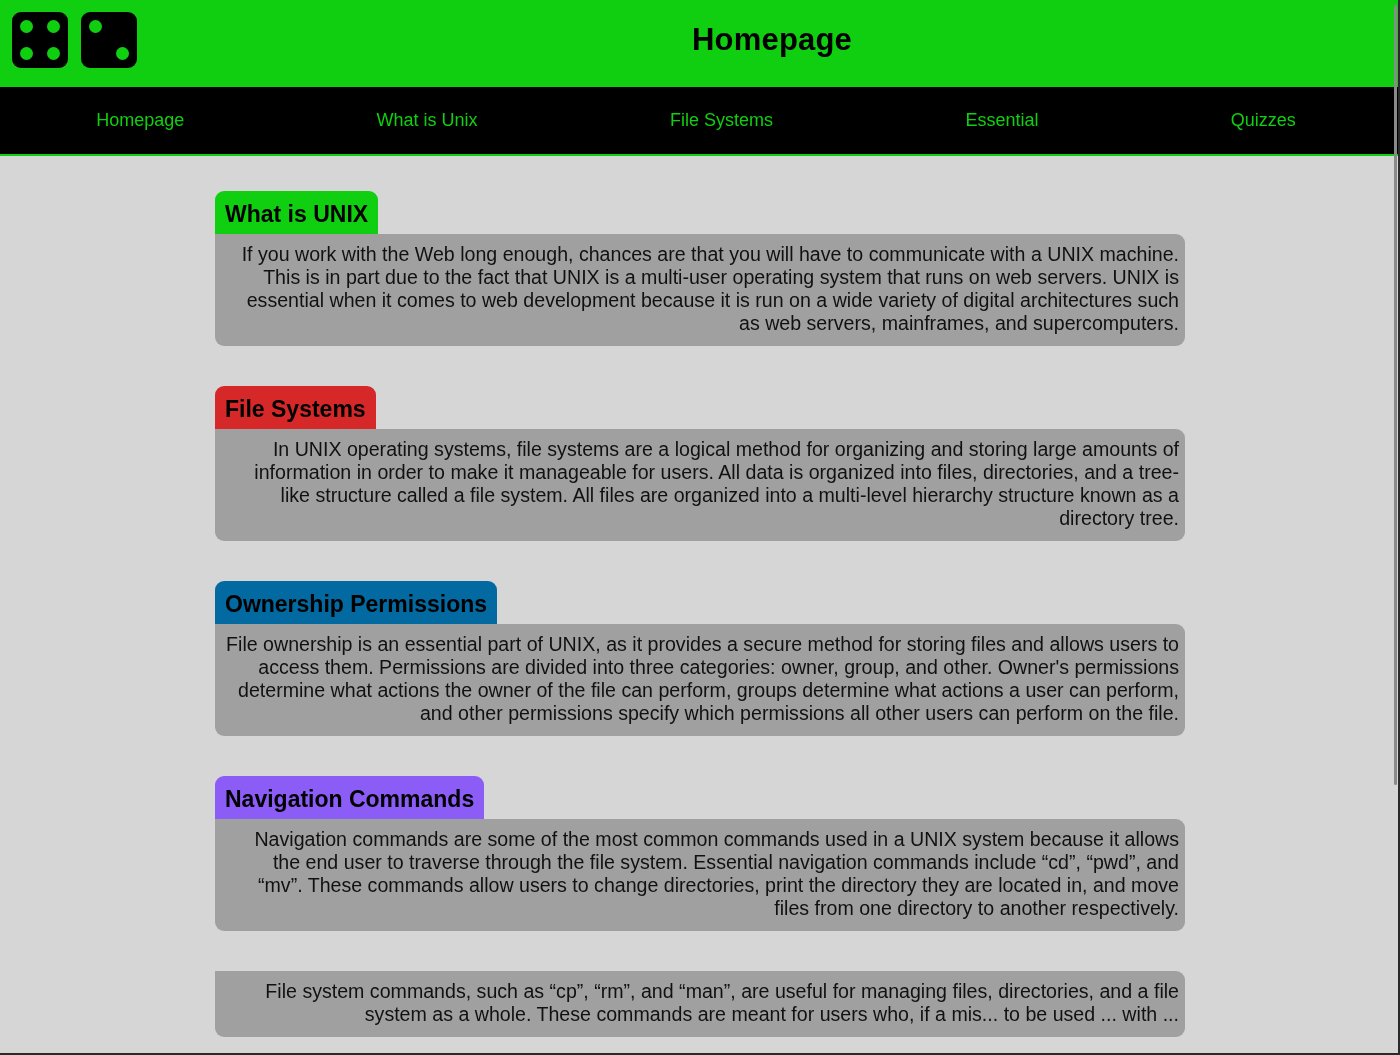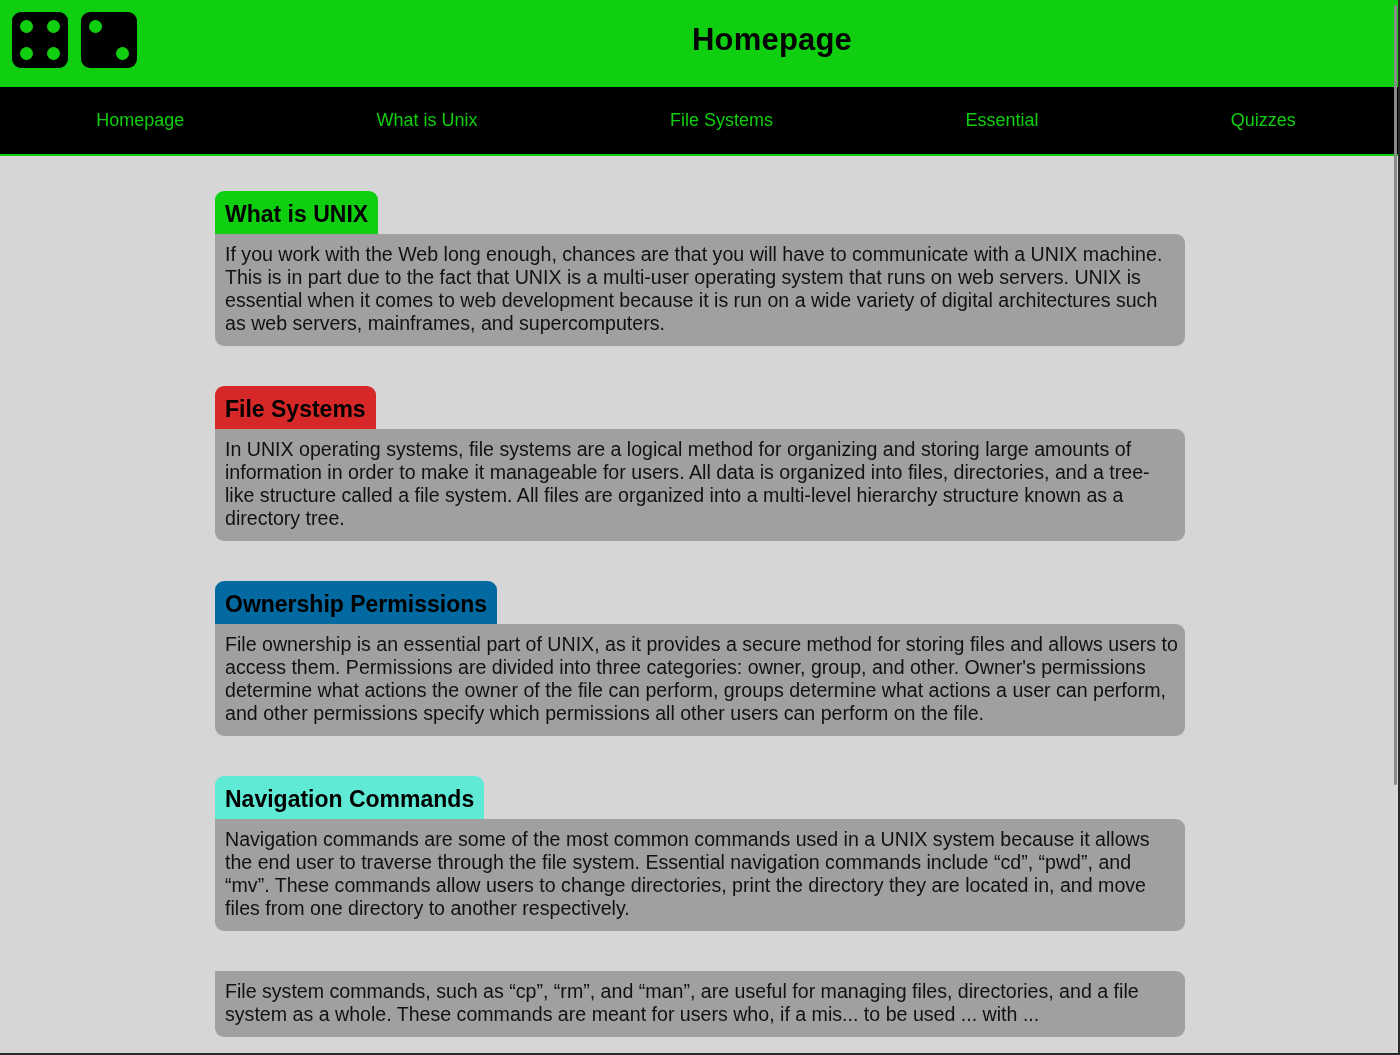--- a/index.html
+++ b/index.html
@@ -110,20 +110,21 @@
       vertical-align: bottom;
     }
     .card-body {
       background: #a0a0a0;
       border-radius: 0 9px 9px 9px;
       padding: 9px 6px 11px 10px;
       font-size: 19.6px;
       line-height: 23px;
       color: #111;
       margin: 0;
+      text-align: right;
     }
     .card-wrap-head { height: 43px; }
   </style>
 </head>
 <body>
 
 <div class="frame-right"></div>
 <div class="frame-bottom"></div>
 <div class="scrollbar"></div>
 
@@ -166,21 +167,21 @@
 
   <section class="card">
     <div class="card-wrap-head">
       <h2 class="card-tab" style="background:#0369a1">Ownership Permissions</h2>
     </div>
     <p class="card-body">File ownership is an essential part of UNIX, as it provides a secure method for storing files and allows users to access them. Permissions are divided into three categories: owner, group, and other. Owner's permissions determine what actions the owner of the file can perform, groups determine what actions a user can perform, and other permissions specify which permissions all other users can perform on the file.</p>
   </section>
 
   <section class="card">
     <div class="card-wrap-head">
-      <h2 class="card-tab" style="background:#5eead4">Navigation Commands</h2>
+      <h2 class="card-tab" style="background:#8b5cf6">Navigation Commands</h2>
     </div>
     <p class="card-body">Navigation commands are some of the most common commands used in a UNIX system because it allows the end user to traverse through the file system. Essential navigation commands include “cd”, “pwd”, and “mv”. These commands allow users to change directories, print the directory they are located in, and move files from one directory to another respectively.</p>
   </section>
 
   <section class="card">
     <p class="card-body">File system commands, such as “cp”, “rm”, and “man”, are useful for managing files, directories, and a file system as a whole. These commands are meant for users who, if a mis... to be used ... with ...</p>
   </section>
 </main>
 
 </body></html>

